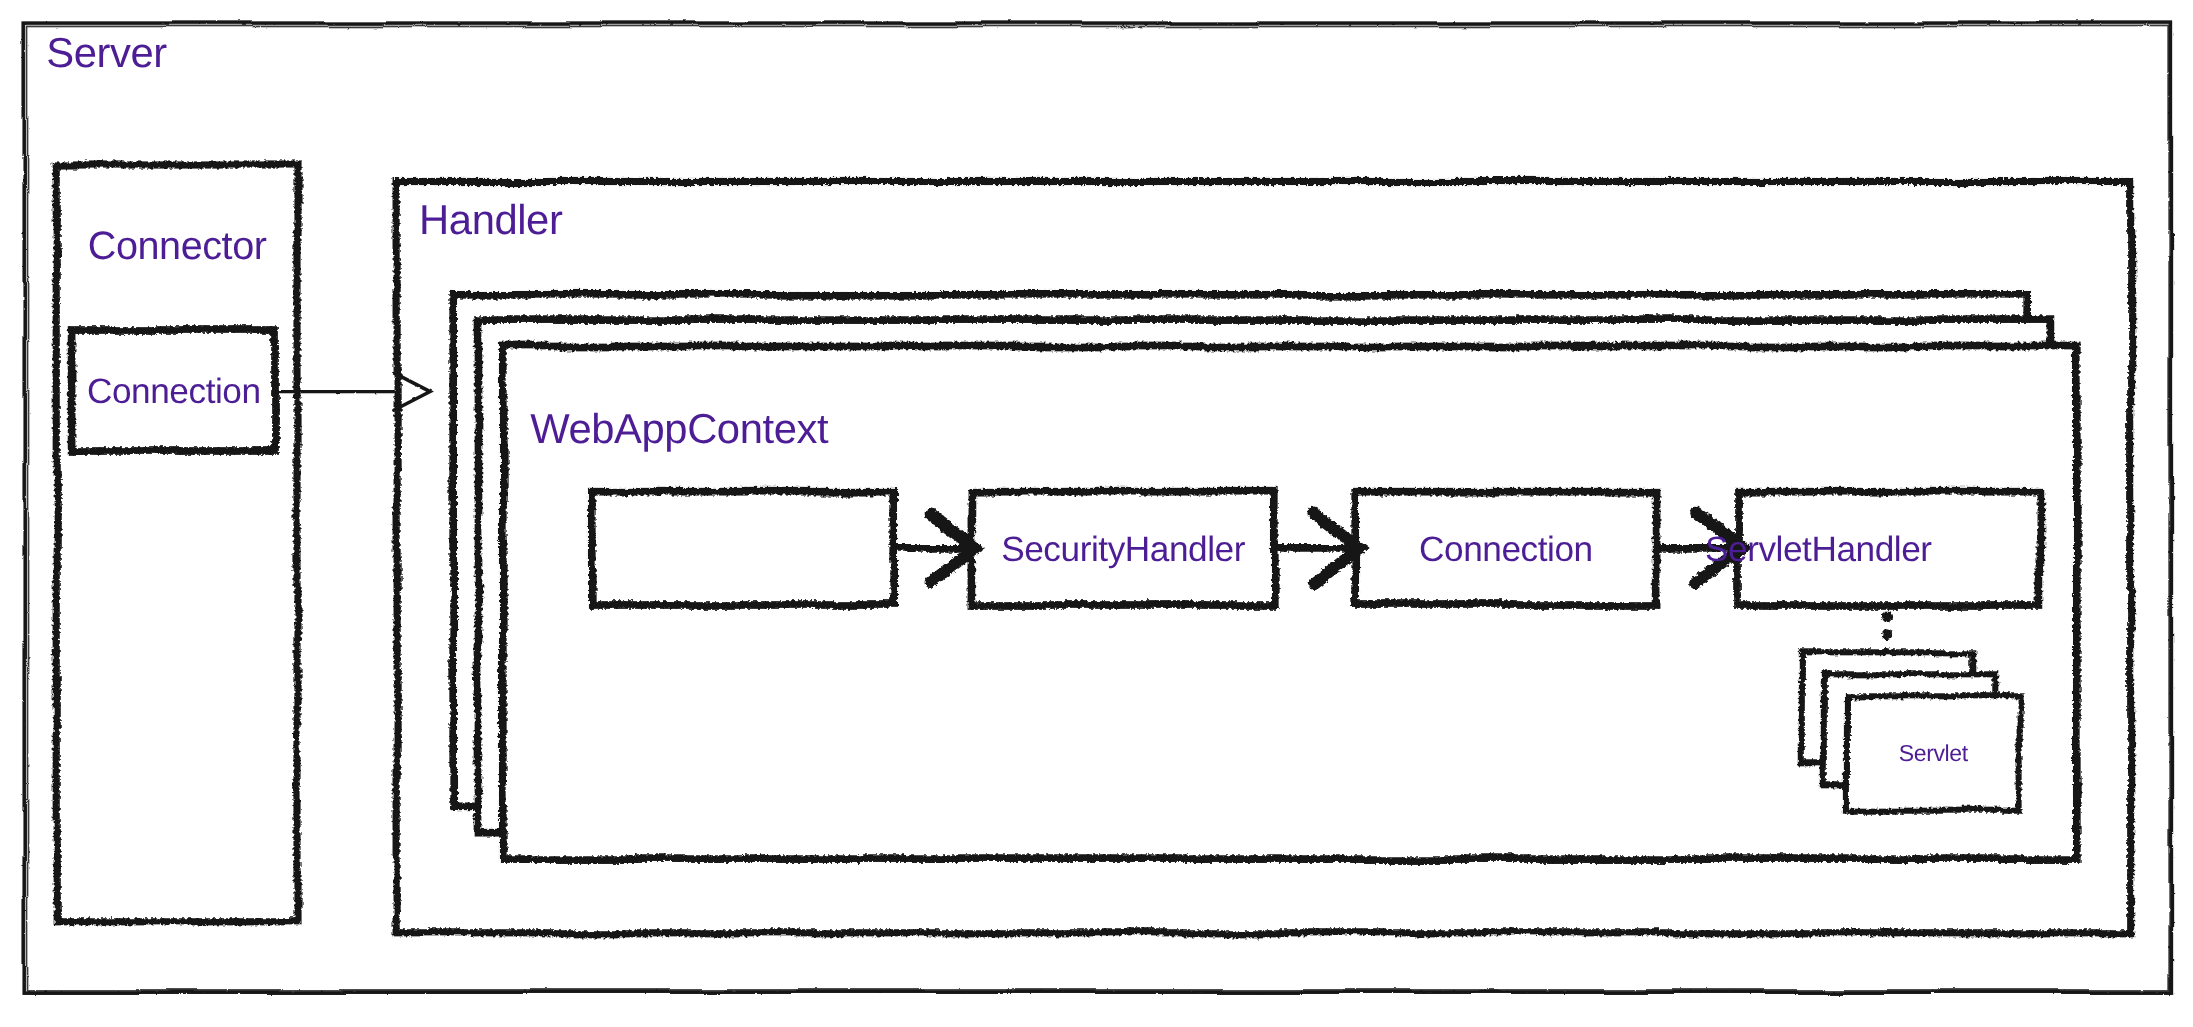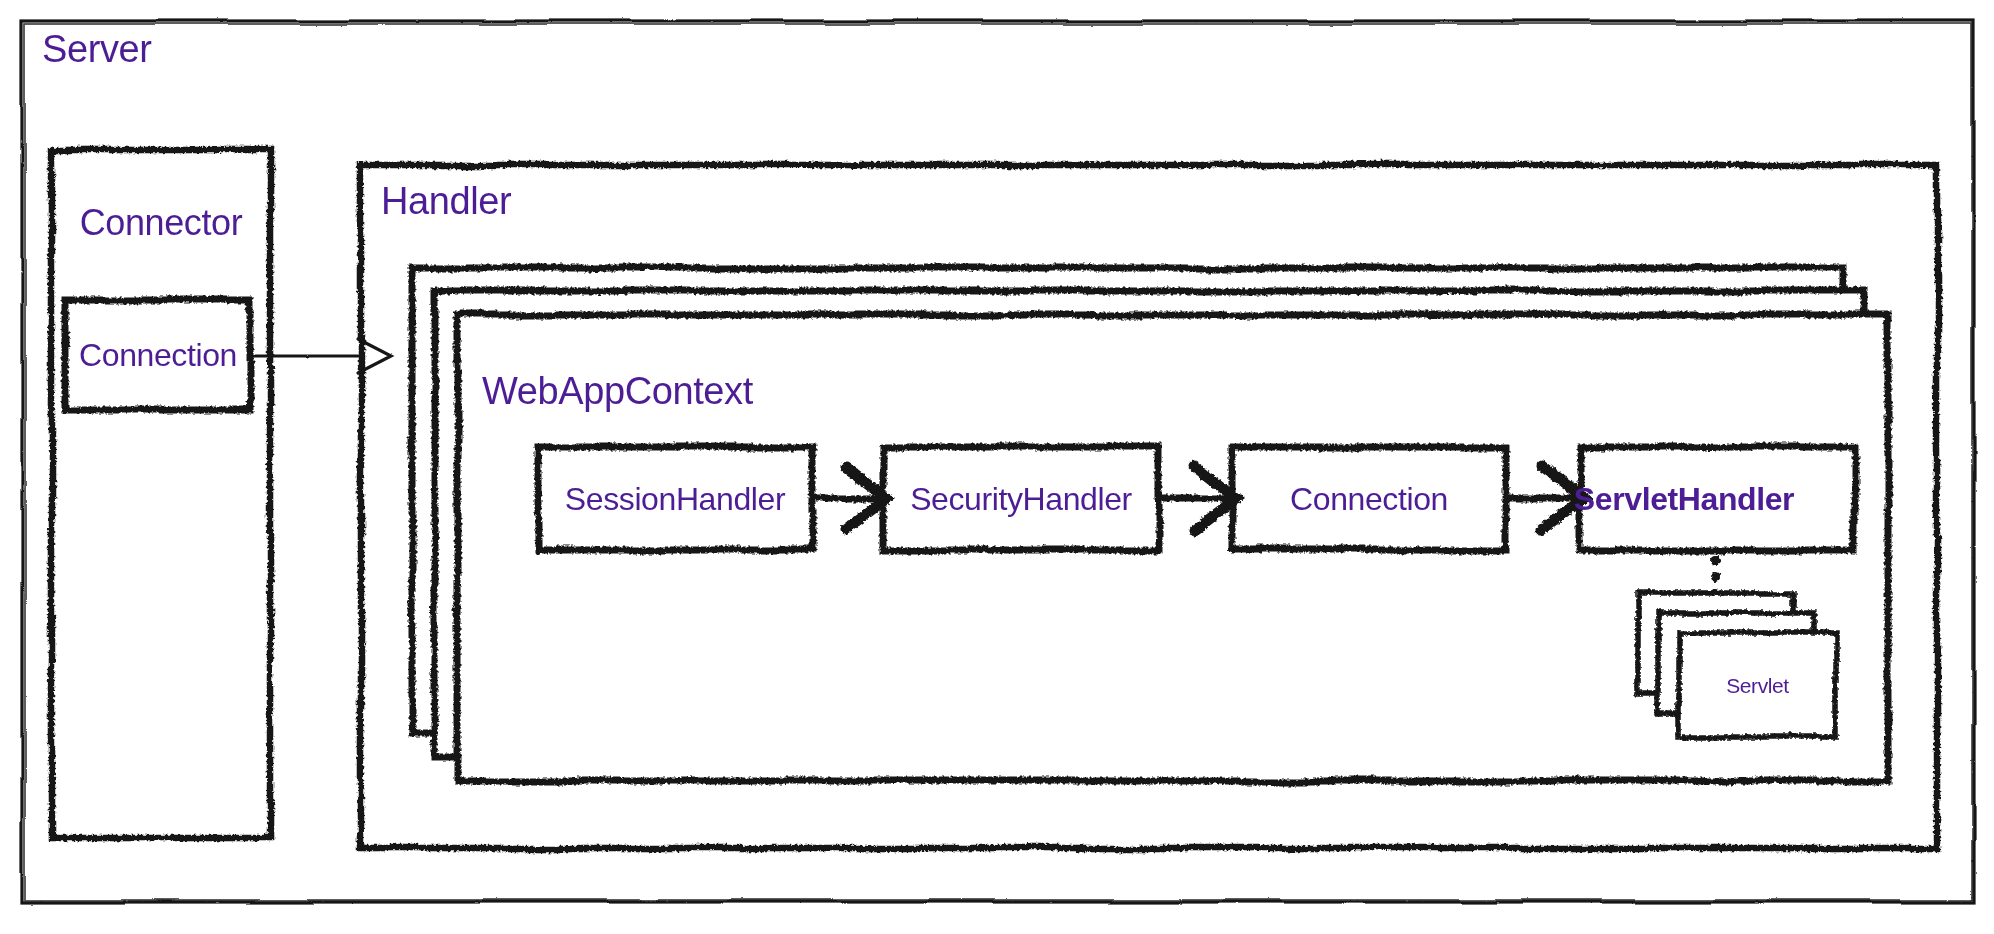--- a/index.html
+++ b/index.html
@@ -39,21 +39,21 @@
   }
   
   .server-label      { left: 42px;  top: 30px; }
   .connector-label   { left: 52px;  top: 166px; width: 218px; justify-content: center; display: flex; margin-top: 39px; }
   .connection-label  { left: 66px;  top: 300px; width: 184px; height: 110px; }
   .handler-label     { left: 381px; top: 182px; }
   .wac-label         { left: 482px; top: 344px; margin-top: 28px; }
   .chain-label-0     { left: 538px;  top: 447px; width: 274px; height: 103px; }
   .chain-label-1     { left: 884px;  top: 447px; width: 274px; height: 103px; }
   .chain-label-2     { left: 1232px; top: 447px; width: 274px; height: 103px; }
-  .chain-label-3     { left: 1547px; top: 447px; width: 274px; height: 103px; font-weight: bold; }
+  .chain-label-3     { left: 1516px; top: 447px; width: 274px; height: 103px; }
   .servlet-label     { left: 1679px; top: 633px; width: 157px; height: 104px; }
 </style>
 </head>
 <body>
 
 <div class="canvas">
 
   <svg class="shapes" width="1994" height="934" viewBox="0 0 1994 934">
     <defs>
 
@@ -125,21 +125,20 @@
   <div class="lbl title server-label">Server</div>
 
   <div class="lbl title connector-label" style="font-size:36px;">Connector</div>
 
   <div class="lbl mid center connection-label">Connection</div>
 
   <div class="lbl title handler-label">Handler</div>
 
   <div class="lbl title wac-label">WebAppContext</div>
 
-  <div class="lbl mid center chain-label-0">SessionHandler</div>
 
   <div class="lbl mid center chain-label-1">SecurityHandler</div>
 
   <div class="lbl mid center chain-label-2">Connection</div>
 
   <div class="lbl mid center chain-label-3">ServletHandler</div>
 
   <div class="lbl small center servlet-label">Servlet</div>
 </div>
 

